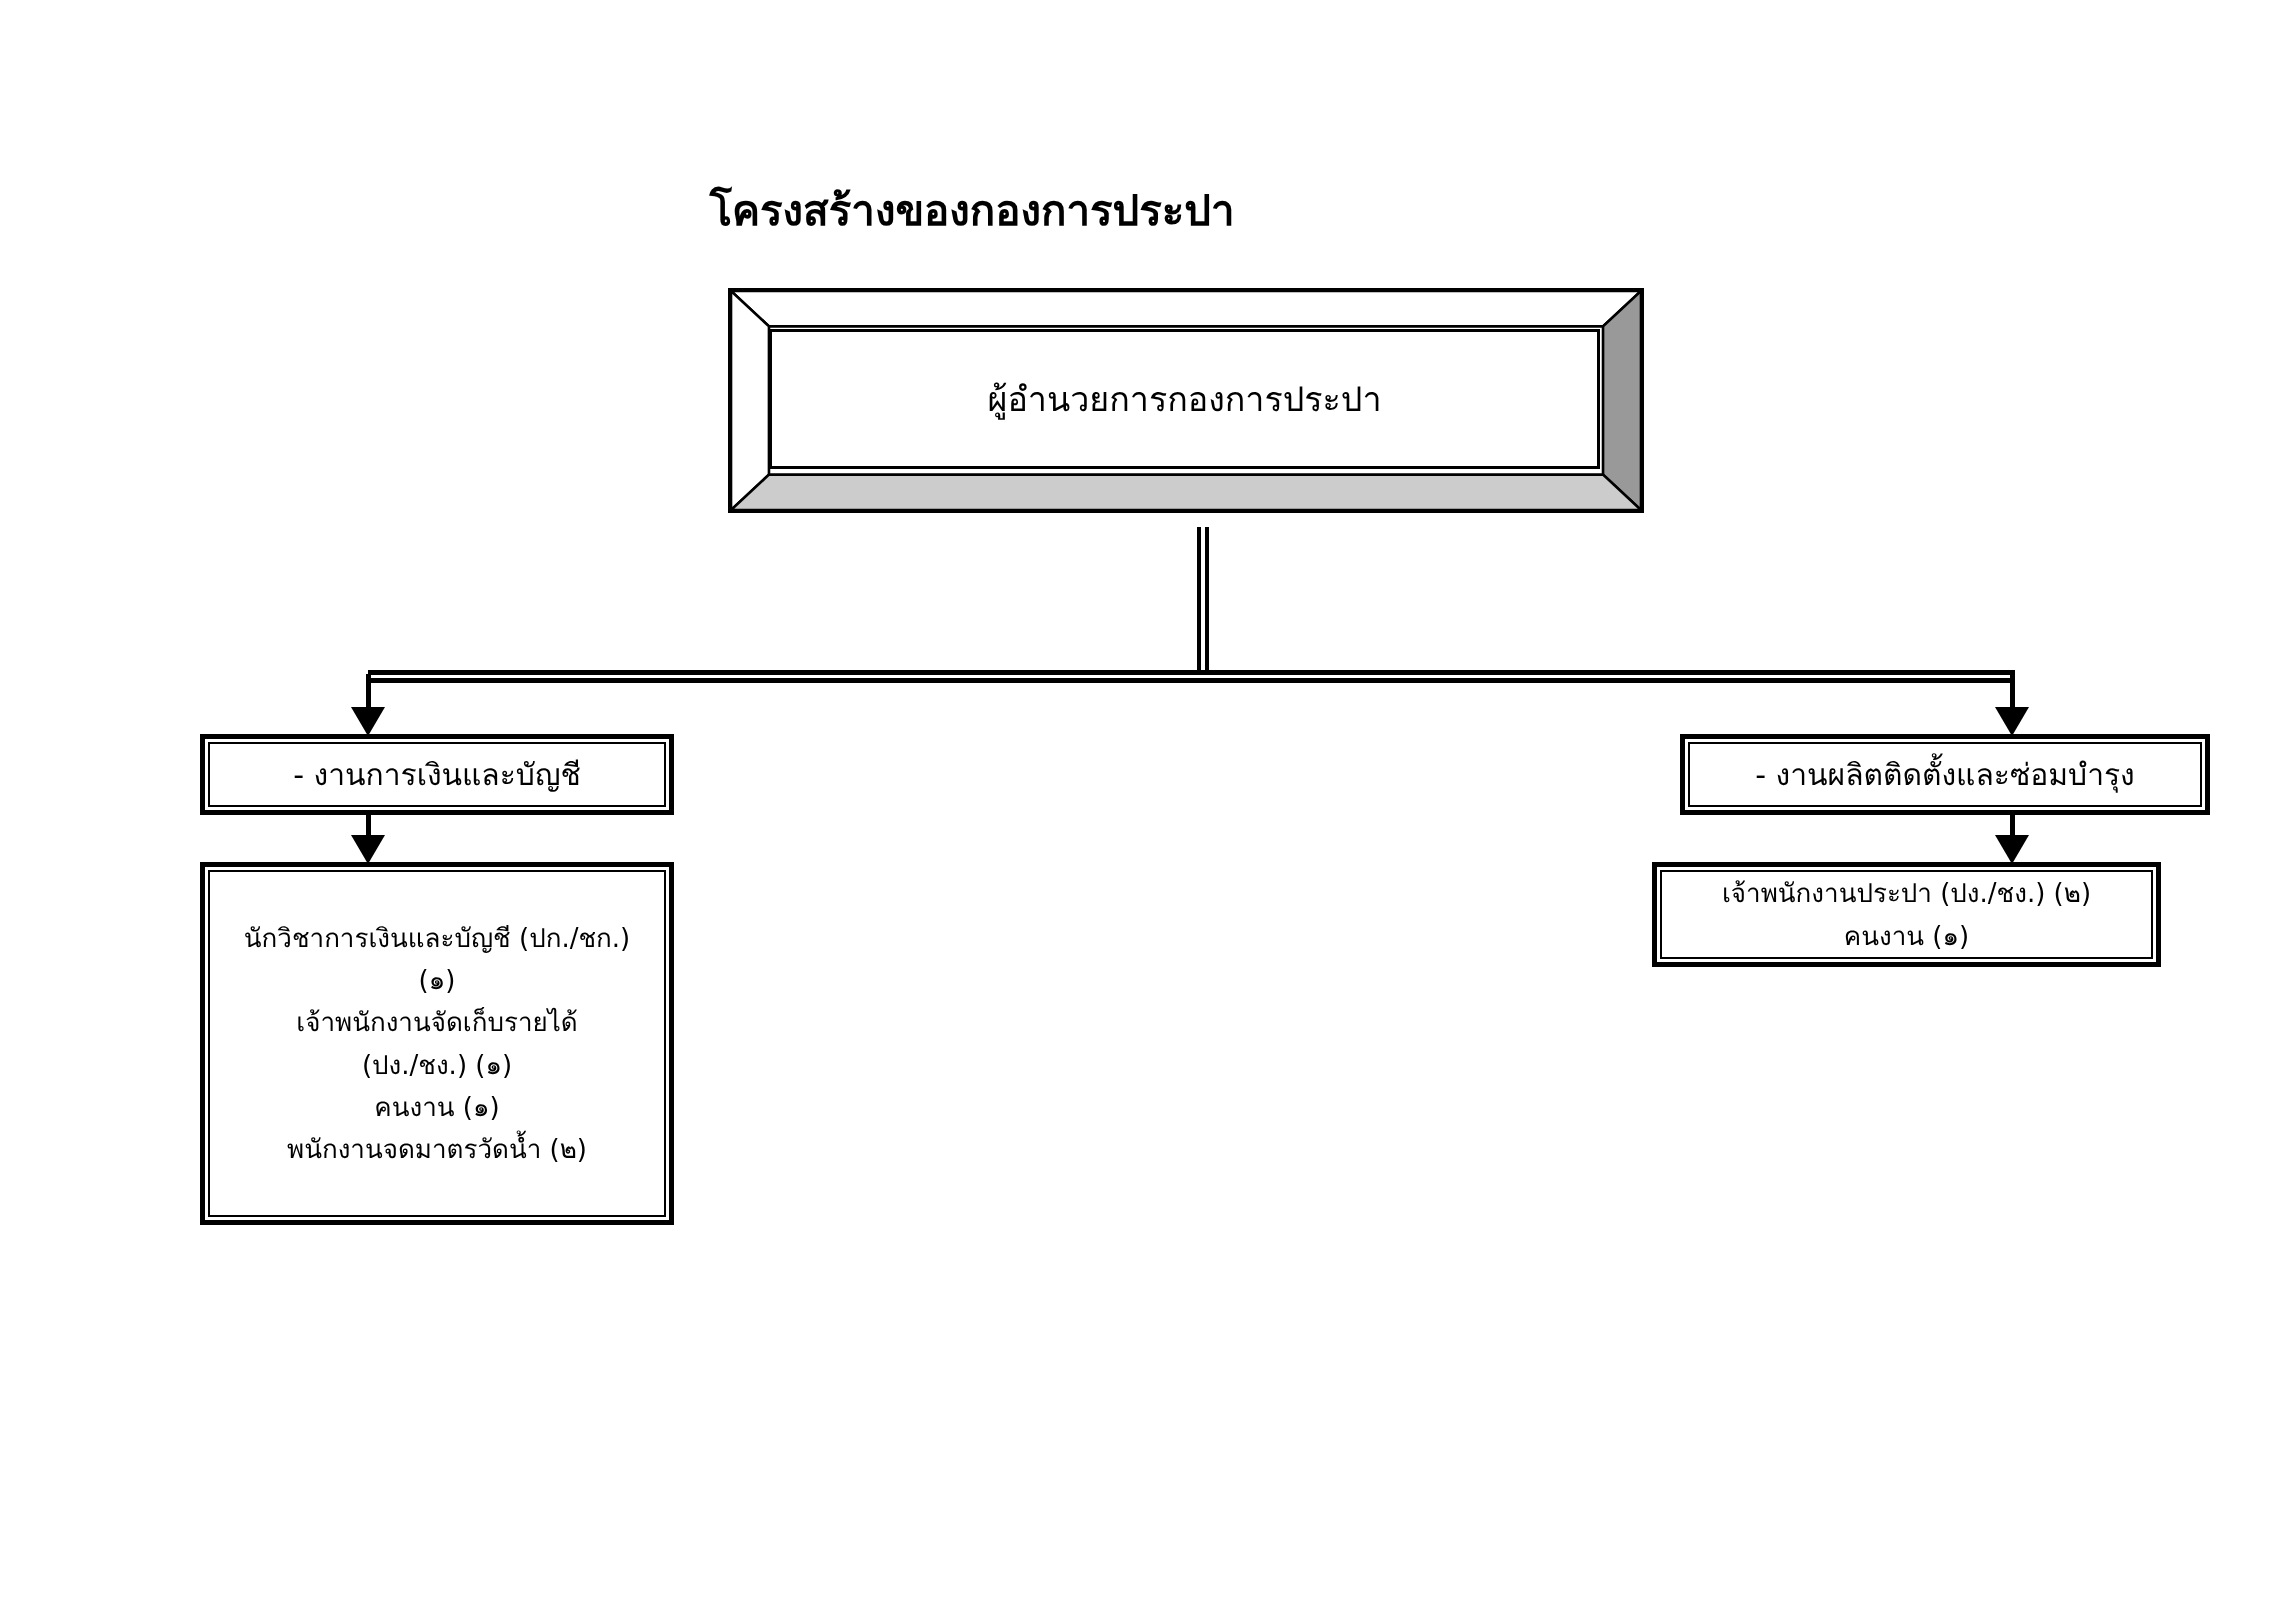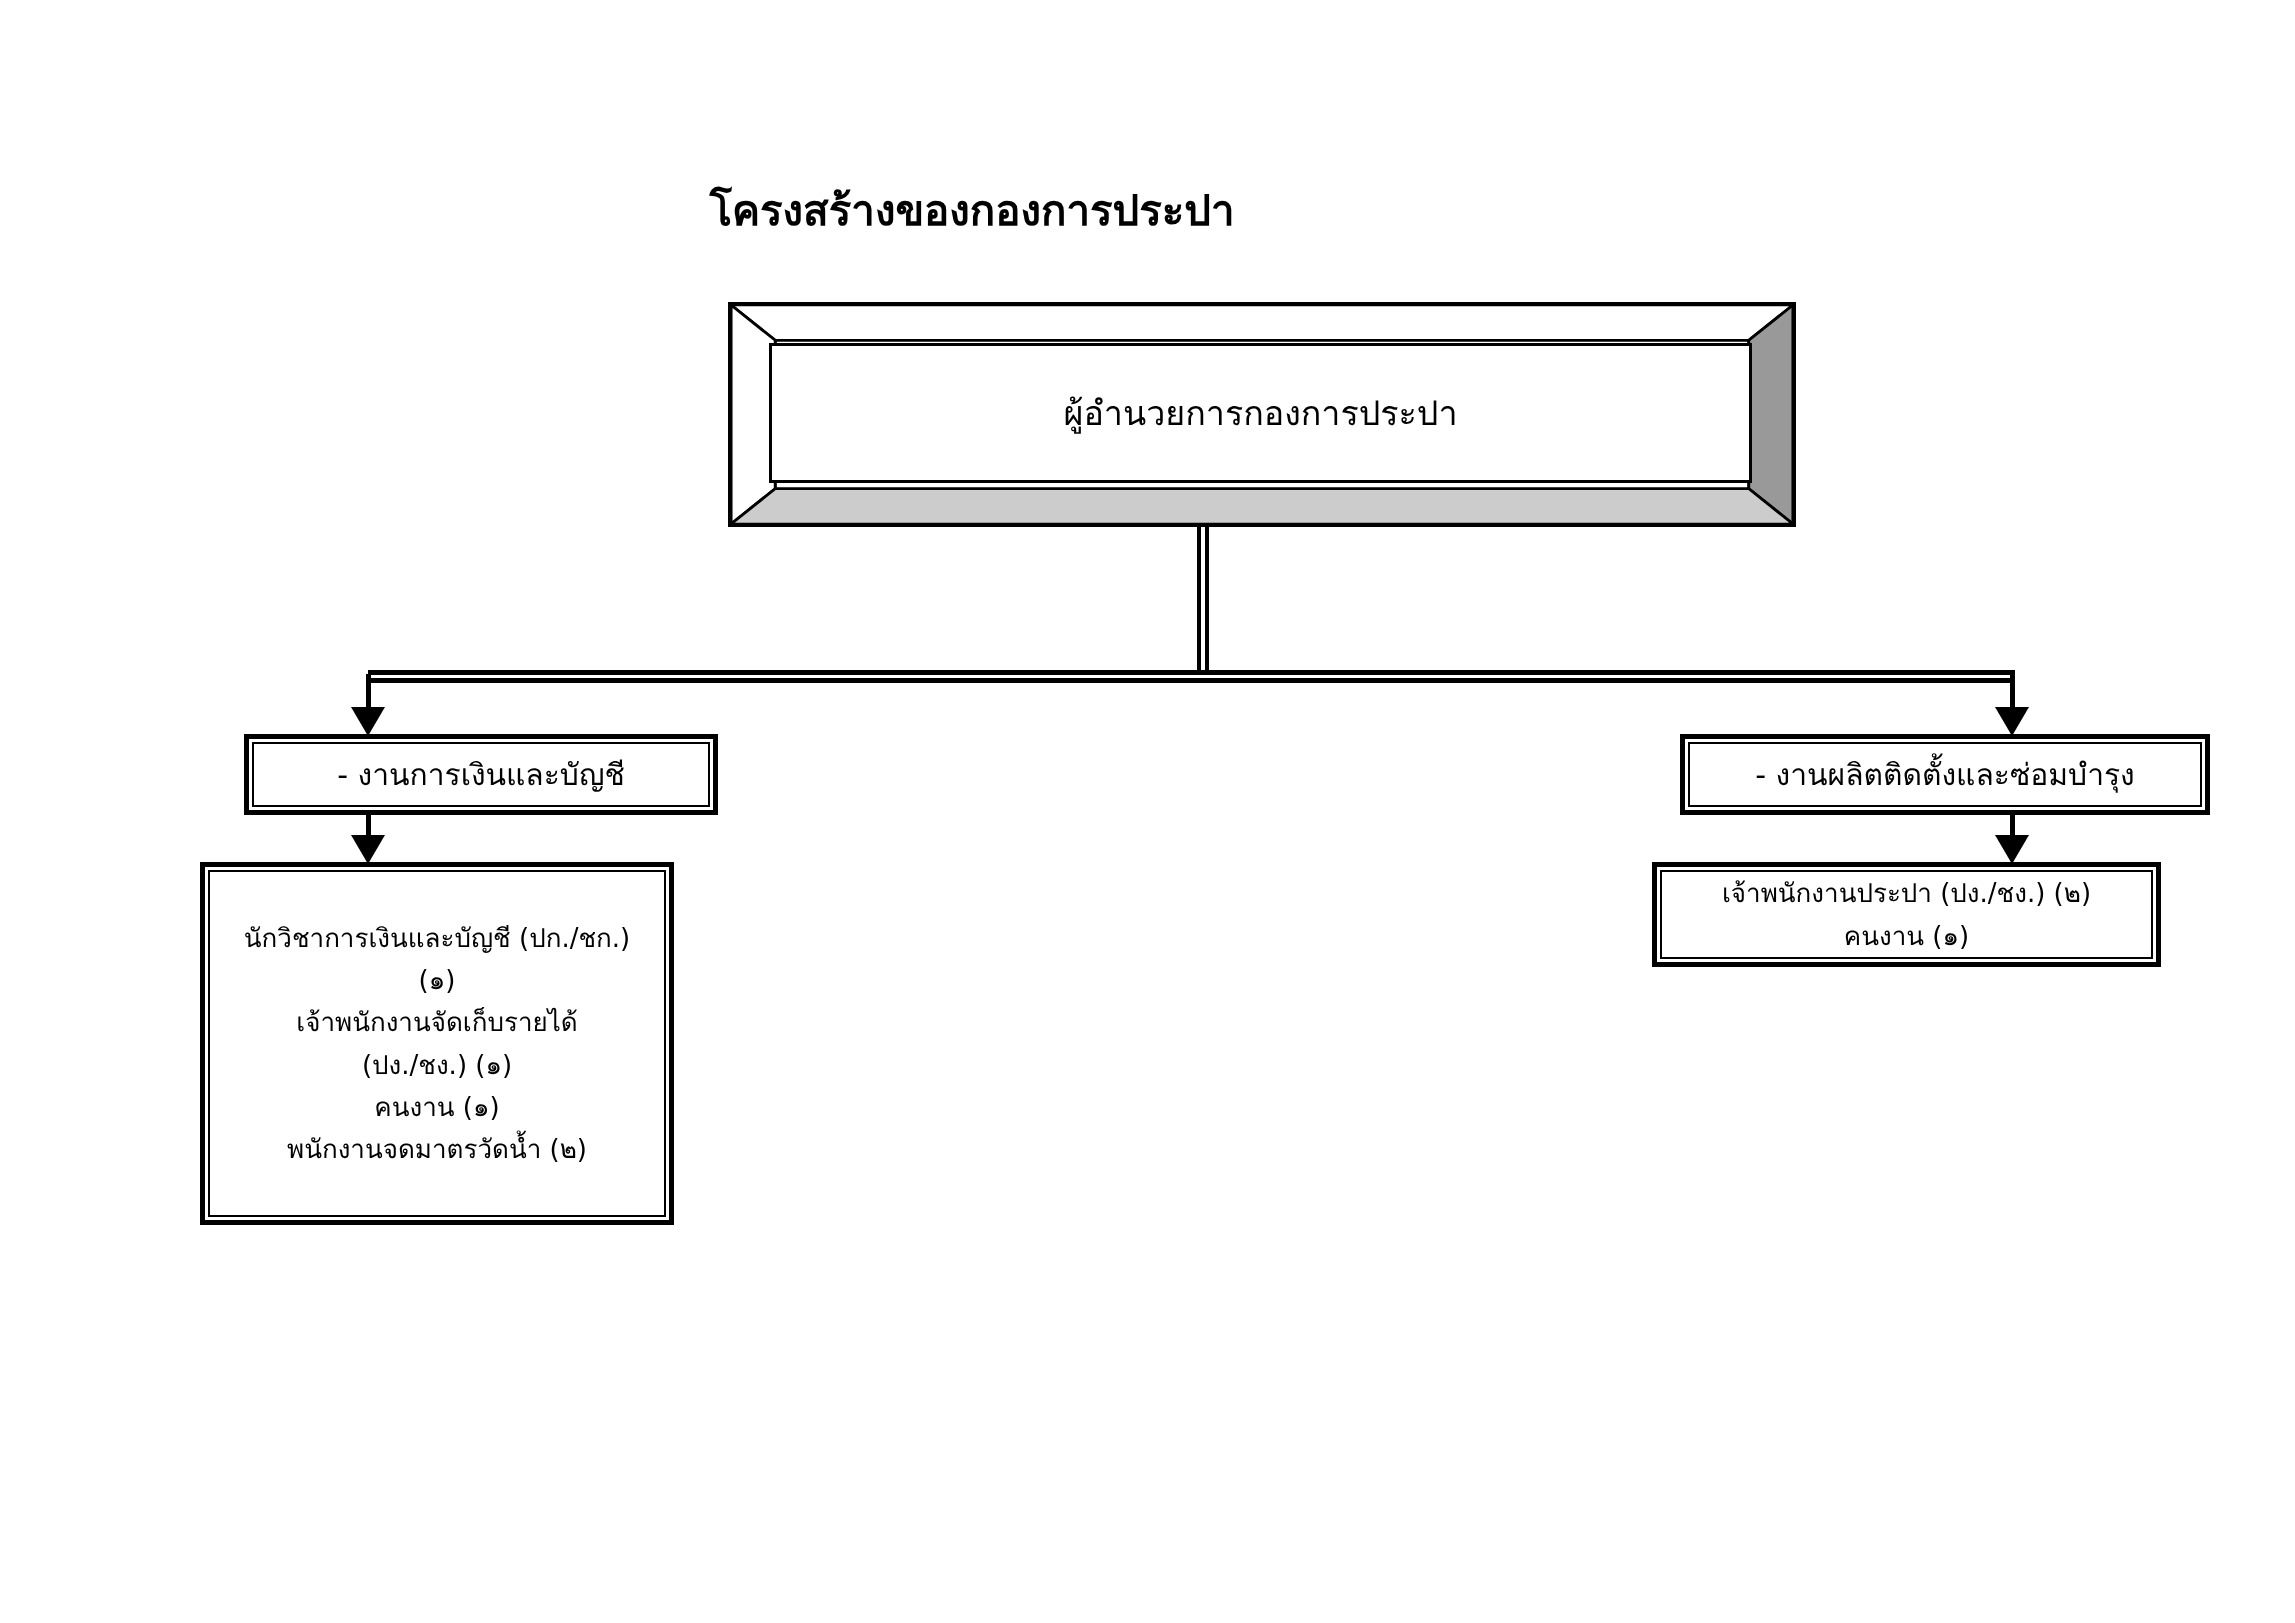--- a/index.html
+++ b/index.html
@@ -30,22 +30,22 @@
     color: #000000;
     letter-spacing: 0px;
     line-height: 1.15;
     white-space: nowrap;
   }
 
   
   #root-box {
     position: absolute;
     left: 728px;
-    top: 302px;
-    width: 1068px;
+    top: 288px;
+    width: 916px;
     height: 225px;
     box-sizing: border-box;
     border: 3.3px solid #000000;
     background: #ffffff;
   }
   #root-bevel {
     position: absolute;
     inset: 0;
   }
   #root-bevel svg { display: block; width: 100%; height: 100%; }
@@ -178,21 +178,21 @@
   <div class="conn-vline-double" style="left:1197px; top:527px; width:11.8px; height:147px;"></div>
 
   <div class="conn-hbar-double" style="left:368px; top:670px; width:1647px; height:13px;"></div>
 
   <div class="conn-drop" style="left:366px; top:674px; width:4.6px; height:35px;"></div>
   <div class="conn-arrow" style="left:351px; top:707px;"></div>
 
   <div class="conn-drop" style="left:2010px; top:674px; width:4.6px; height:35px;"></div>
   <div class="conn-arrow" style="left:1995px; top:707px;"></div>
 
-  <div class="dbl-box" style="left:200px; top:734px; width:474px; height:81px;margin-left:44px;">
+  <div class="dbl-box" style="left:200px; top:734px; width:474px; height:81px;">
     <div class="dbl-inner">
       <div class="unit-label">- งานการเงินและบัญชี</div>
     </div>
   </div>
 
   <div class="conn-drop" style="left:366px; top:815px; width:4.6px; height:23.6px;"></div>
   <div class="conn-arrow" style="left:351px; top:835px;"></div>
 
   <div class="dbl-box" style="left:200px; top:862px; width:474px; height:363px;">
     <div class="dbl-inner">

